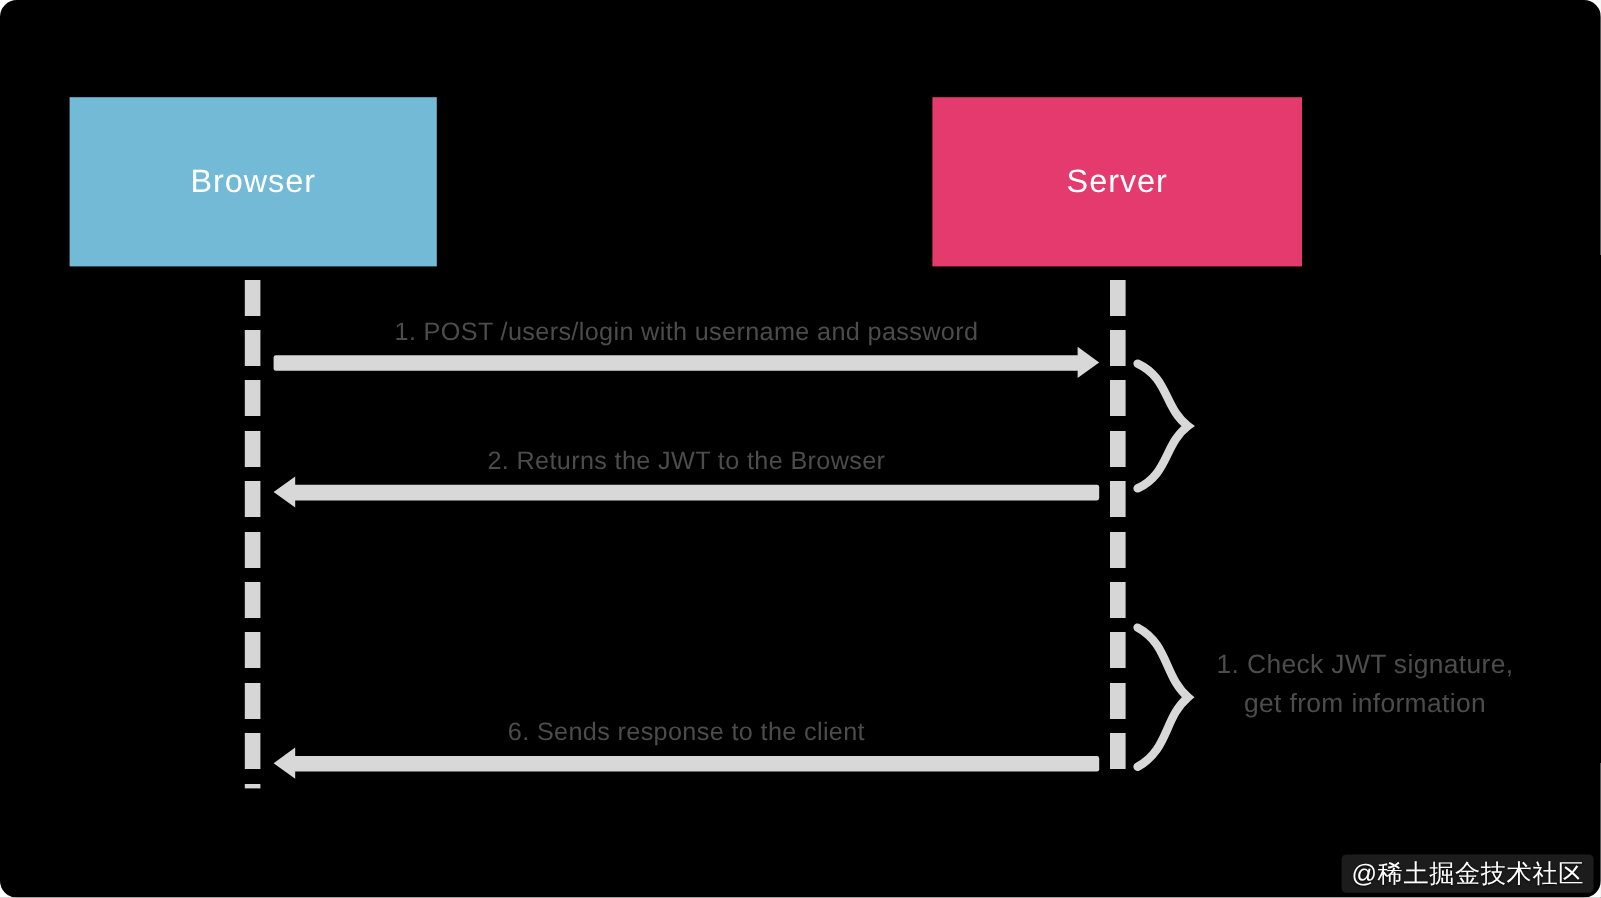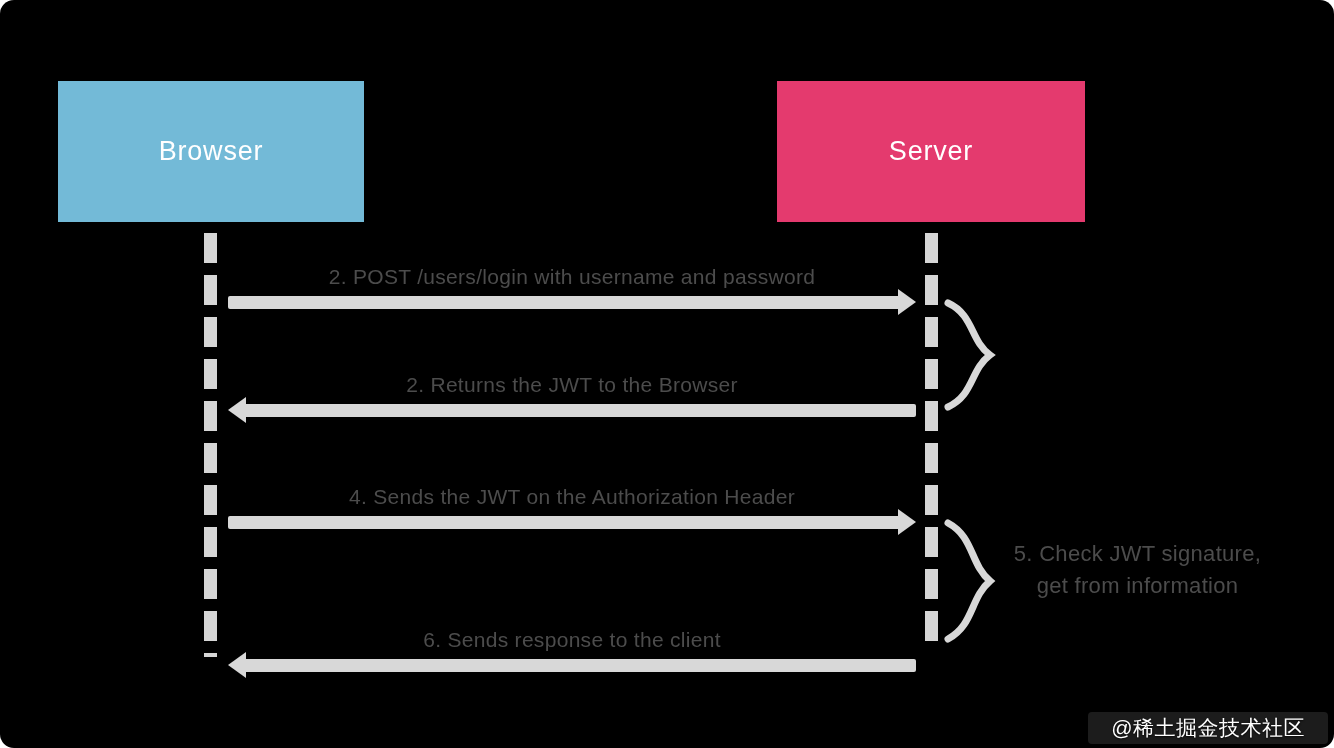--- a/index.html
+++ b/index.html
@@ -31,88 +31,83 @@
   }
   .msg.to-server .arrowhead{right:0;border-left:18px solid #d8d8d8;}
   .msg.to-browser .arrowhead{left:0;border-right:18px solid #d8d8d8;}
   .msg .label{
     position:absolute;left:0;right:0;bottom:20px;text-align:center;
     color:#4c4c4c;font-size:21px;letter-spacing:0.3px;white-space:nowrap;
   }
   .msg1{top:296px;}
   .msg2{top:404px;}
   .msg3{top:516px;}
-  .msg4{top:659px;}
+  .msg4{top:630px;}
   .brace{position:absolute;left:942px;}
   .brace svg{display:block;}
   .brace1{top:298px;}
   .brace2{top:518px;}
   .note{
     position:absolute;color:#4c4c4c;font-size:22px;line-height:32px;
     text-align:center;letter-spacing:0.3px;white-space:nowrap;
   }
   .note1{left:1000px;top:330px;width:200px;}
   .note2{left:995px;top:538px;width:285px;}
   .watermark{
     position:absolute;right:6px;bottom:4px;
     color:#ffffff;font-size:21px;letter-spacing:0.5px;
-    background:rgba(128,128,128,0.22);border-radius:4px;padding:2px 23px;
+    background:rgba(128,128,128,0.22);border-radius:4px;padding:2px 8px;
     text-shadow:0 1px 2px rgba(0,0,0,0.8);
   }
 </style>
 </head>
 <body>
 
 <div class="canvas">
 
   <div class="pbox pbox-server" title="Server" style="background: rgb(228, 58, 110);">
     <span>Server</span>
   </div>
   <div class="pbox pbox-browser" title="Browser" style="background: rgb(115, 186, 215);">
     <span>Browser</span>
   </div>
 
   <div class="lifeline lifeline-browser"></div>
   <div class="lifeline lifeline-server"></div>
 
   <div class="msg msg1 to-server">
-    <div class="label">2. POST /users/login with username and password</div>
+    <div class="label">1. POST /users/login with username and password</div>
     <div class="bar"></div>
     <div class="arrowhead"></div>
   </div>
 
   <div class="msg msg2 to-browser">
     <div class="label">2. Returns the JWT to the Browser</div>
     <div class="bar"></div>
     <div class="arrowhead"></div>
   </div>
 
-  <div class="msg msg3 to-server">
-    <div class="label">4. Sends the JWT on the Authorization Header</div>
-    <div class="bar"></div>
-    <div class="arrowhead"></div>
-  </div>
 
   <div class="msg msg4 to-browser">
     <div class="label">6. Sends response to the client</div>
     <div class="bar"></div>
     <div class="arrowhead"></div>
   </div>
 
   <div class="brace brace1">
     <svg width="54" height="114" viewBox="0 0 54 114">
       <path d="M6,5 C32,17 28,42 48,57 C28,72 32,97 6,109" fill="none" stroke="#d8d8d8" stroke-width="7" stroke-linecap="round"></path>
     </svg>
   </div>
 
   <div class="brace brace2">
     <svg width="54" height="126" viewBox="0 0 54 126">
       <path d="M6,5 C32,19 28,46 48,63 C28,80 32,107 6,121" fill="none" stroke="#d8d8d8" stroke-width="7" stroke-linecap="round"></path>
     </svg>
   </div>
   <div class="note note2">
-    <div>5. Check JWT signature,</div>
+    <div>1. Check JWT signature,</div>
     <div>get from information</div>
   </div>
 
   <div class="watermark">@稀土掘金技术社区</div>
 
 </div>
 
 </body></html>

